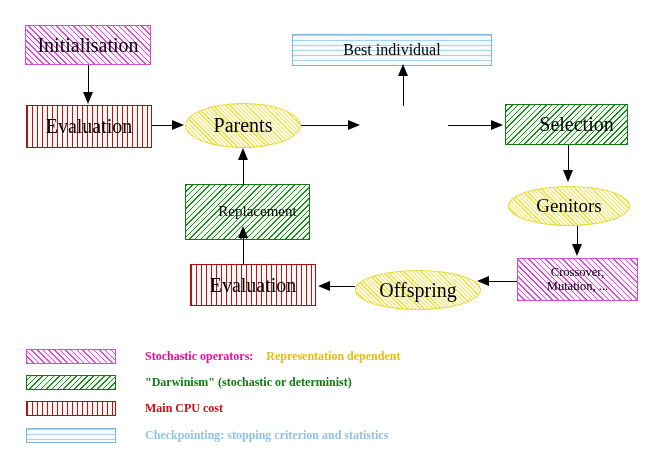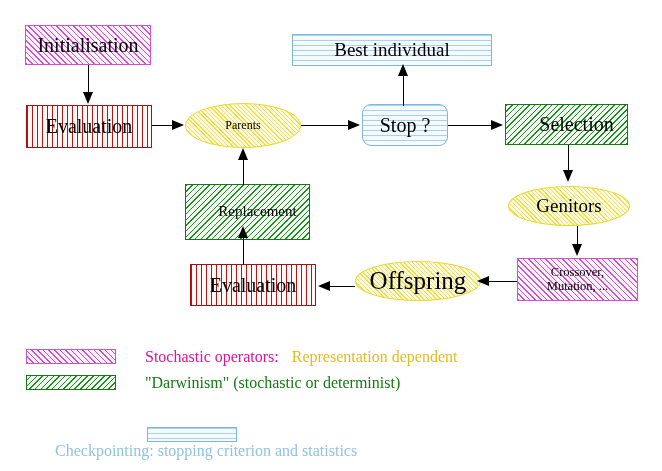--- a/index.html
+++ b/index.html
@@ -131,54 +131,53 @@
   }
   .swatch {
     width: 90px;
     height: 15px;
     box-sizing: border-box;
     flex: none;
   }
   .legend-text {
     margin-left: 29px;
     font-family: "Liberation Serif", "DejaVu Serif", serif;
-    font-size: 16px;
-    font-weight: normal;
+    font-size: 12px;
+    font-weight: bold;
     white-space: nowrap;
   }
   .legend-text .t2 { margin-left: 13px; }
   .c-magenta { color: #e211a0; }
   .c-gold    { color: #e8b91d; }
   .c-green   { color: #137a13; }
   .c-red     { color: #cc1111; }
   .c-lblue   { color: #92c2e3; }
 </style>
 </head>
 <body>
 
 <div id="canvas">
 
   <div class="node fill-magenta" style="left:25px; top:25px; width:126px; height:40px; font-size:20px;">Initialisation</div>
 
   <div class="node fill-red" style="left:26px; top:105px; width:126px; height:43px; font-size:20px;">Evaluation</div>
 
-  <div class="node fill-yellow ellipse" style="left:185px; top:103px; width:116px; height:45px; font-size:12px;">Parents</div>
-
-  <div class="node fill-blue" style="left:292px; top:34px; width:200px; height:32px; font-size:19px;">Best individual</div>
-
-  <div class="node fill-blue rounded" style="left:362px; top:104px; width:86px; height:42px; font-size:20px;">Stop ?</div>
+  <div class="node fill-yellow ellipse" style="left:185px; top:103px; width:116px; height:45px; font-size:20px;">Parents</div>
+
+  <div class="node fill-blue" style="left:292px; top:34px; width:200px; height:32px; font-size:16px;">Best individual</div>
+
 
   <div class="node fill-green" style="left:505px; top:104px; width:123px; height:41px; font-size:20px;">Selection</div>
 
   <div class="node fill-magenta" style="left:517px; top:258px; width:121px; height:43px; font-size:12.5px;">Crossover,
 Mutation, ...</div>
 
   <div class="node fill-yellow ellipse" style="left:508px; top:186px; width:122px; height:40px; font-size:19px;">Genitors</div>
 
-  <div class="node fill-yellow ellipse" style="left:355px; top:261px; width:126px; height:40px; font-size:25px;">Offspring</div>
+  <div class="node fill-yellow ellipse" style="left:355px; top:270px; width:126px; height:40px; font-size:20px;">Offspring</div>
 
   <div class="node fill-red" style="left:190px; top:264px; width:126px; height:42px; font-size:20px;">Evaluation</div>
 
   <div class="node fill-green" style="left:185px; top:184px; width:125px; height:56px; font-size:15px;">Replacement</div>
 
 
   <div class="ln ln-v" style="left:88px; top:65px; height:30px;"></div>
   <div class="arrow arrow-down" style="left:82.5px; top:92px;"></div>
 
   <div class="ln ln-h" style="left:152px; top:125px; width:22px;"></div>
@@ -216,19 +215,23 @@
     <span class="legend-text">
       <span class="c-magenta">Stochastic operators:</span><span class="c-gold t2">Representation dependent</span>
     </span>
   </div>
 
   <div class="legend-row" style="left:26px; top:374px;">
     <span class="swatch fill-green"></span>
     <span class="legend-text c-green">"Darwinism" (stochastic or determinist)</span>
   </div>
 
-
-  <div class="legend-row" style="left:26px; top:427px;flex-direction:column;">
+  <div class="legend-row" style="left:26px; top:400px;">
+    <span class="swatch fill-red"></span>
+    <span class="legend-text c-red">Main CPU cost</span>
+  </div>
+
+  <div class="legend-row" style="left:26px; top:427px;">
     <span class="swatch fill-blue"></span>
     <span class="legend-text c-lblue">Checkpointing: stopping criterion and statistics</span>
   </div>
 
 </div>
 
 </body></html>

